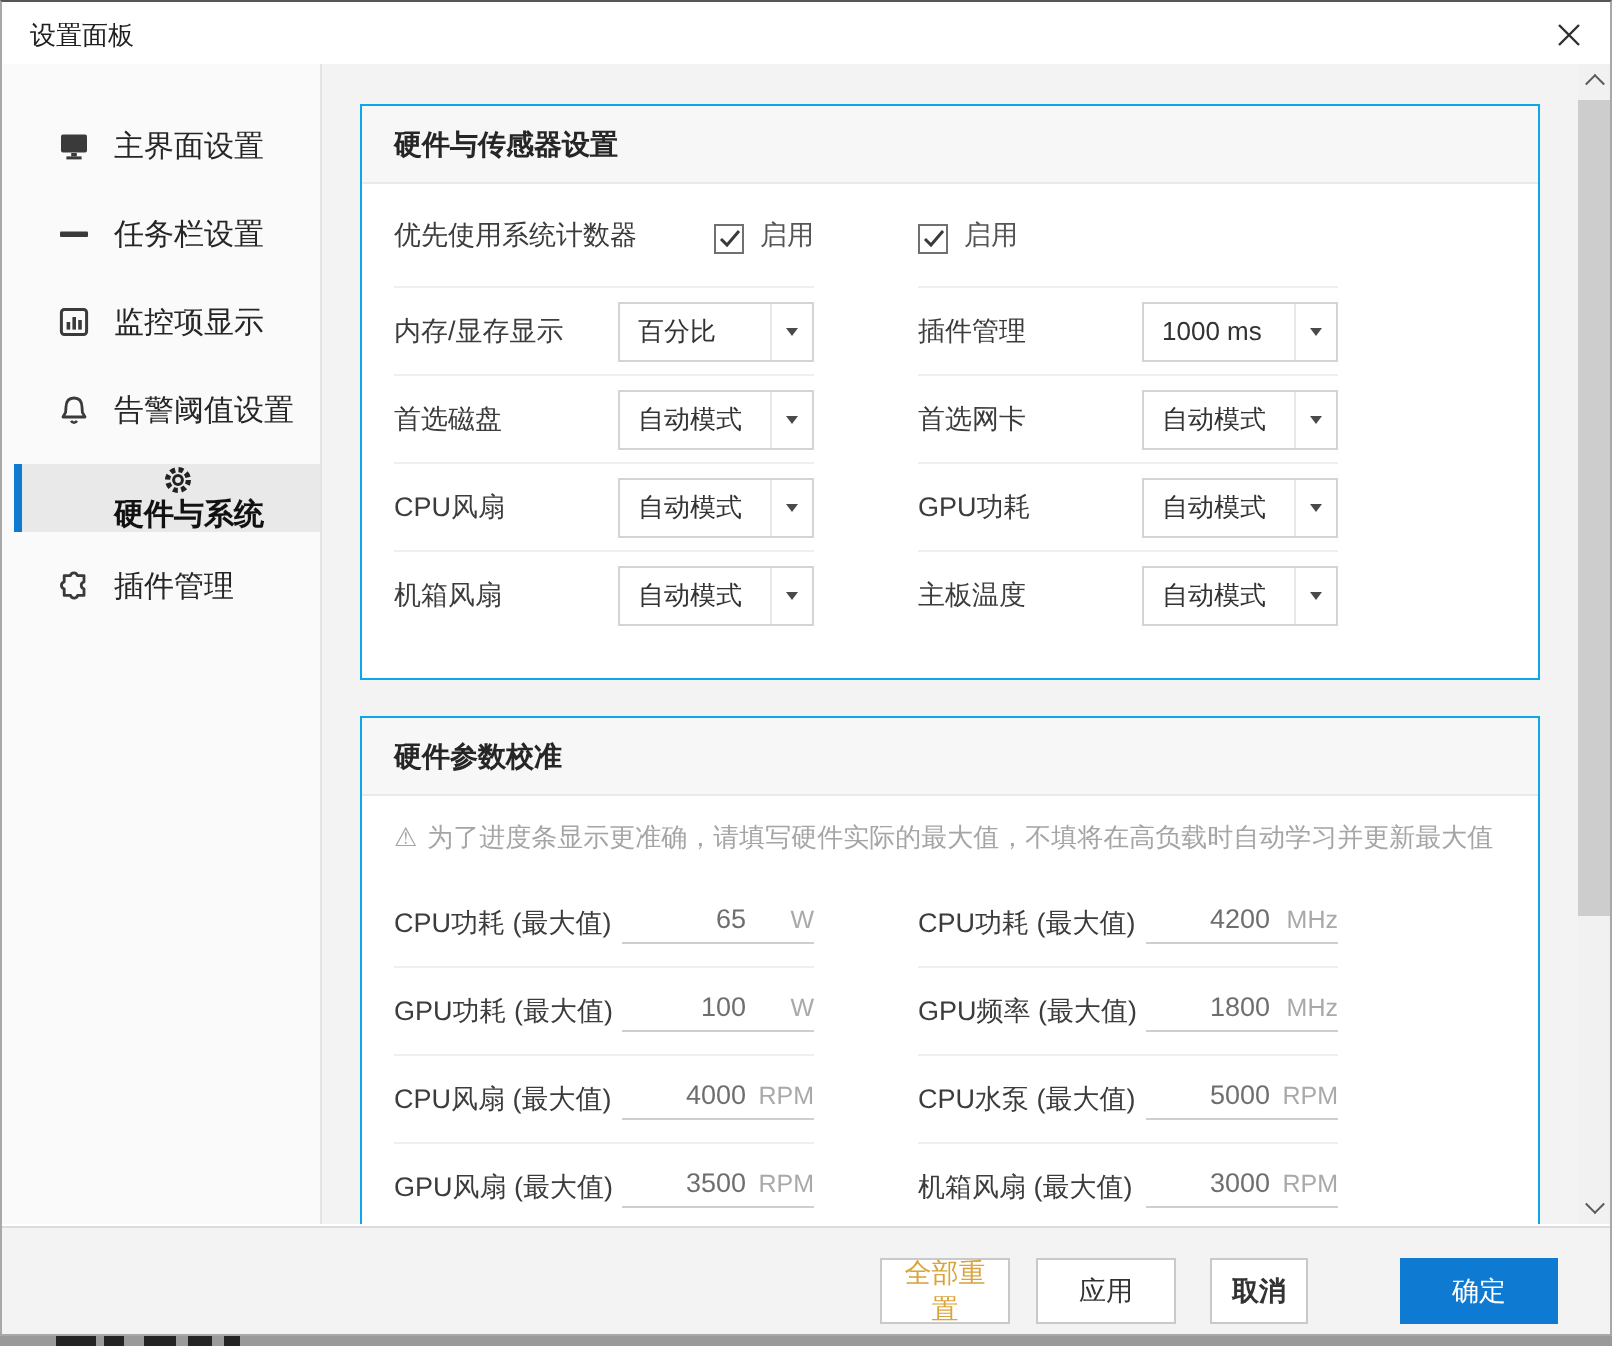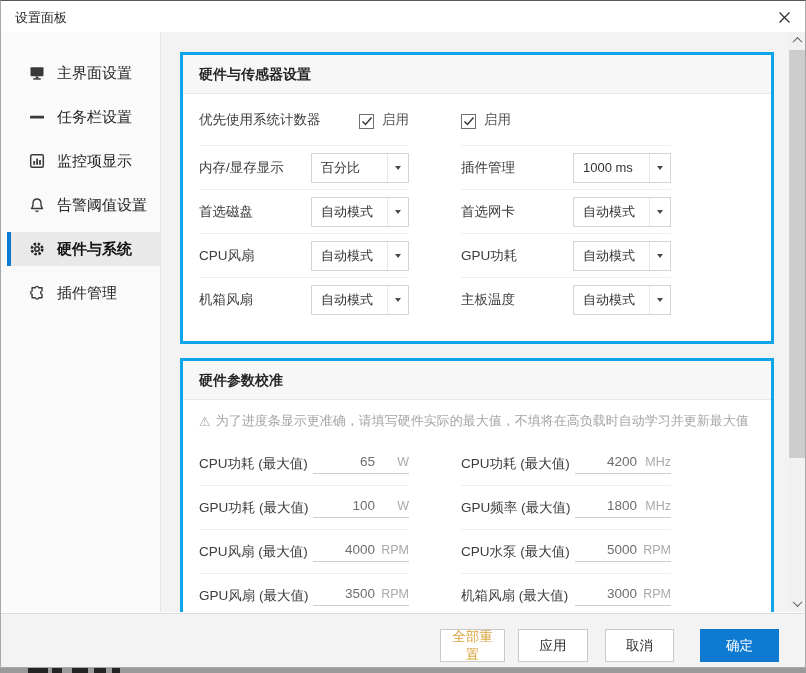--- a/index.html
+++ b/index.html
@@ -11,26 +11,26 @@
   .title{position:absolute;left:14px;top:8px;font-size:13px;color:#1f1f1f;}
   .close-btn{position:absolute;right:13px;top:8px;width:16px;height:16px;display:flex;
     align-items:center;justify-content:center;cursor:pointer;}
   
   .sidebar{position:absolute;left:1px;top:32px;width:159px;height:580px;background:#fafafa;
     border-right:1px solid #e4e4e4;}
   .side-item{position:absolute;left:6px;width:153px;height:34px;display:flex;align-items:center;
     padding-left:22px;box-sizing:border-box;cursor:pointer;}
   .side-item .icn{width:16px;height:16px;margin-right:12px;flex:0 0 16px;}
   .side-item .s-lbl{font-size:15px;color:#262626;white-space:nowrap;}
-  .side-item.sel{background:#e9e9e9;}
+  .side-item.sel{background:#e9e9e9;flex-direction:column;}
   .side-item.sel .s-lbl{font-weight:bold;color:#111;}
   .side-item.sel::before{content:"";position:absolute;left:0;top:0;bottom:0;width:4px;background:#0f7ad1;}
   
   .pane{position:absolute;left:161px;top:32px;width:628px;height:580px;background:#f3f3f3;overflow:hidden;}
-  .box{position:absolute;left:19px;width:588px;background:#fff;border:3px solid #0ea5e9;box-sizing:content-box;}
+  .box{position:absolute;left:19px;width:588px;background:#fff;border:1px solid #0ea5e9;box-sizing:content-box;}
   .box1{top:20px;height:286px;}
   .box2{top:326px;height:300px;}
   .box-h{height:38px;line-height:38px;background:#f7f7f7;border-bottom:1px solid #e9e9e9;
     padding:0 16px;font-size:14px;font-weight:bold;color:#262626;}
   .box-body{margin:0 100px 0 16px;}
   .row{display:flex;gap:52px;height:44px;}
   .row.chk-row{height:52px;}
   .cell{flex:1;display:flex;align-items:center;border-bottom:1px solid #efefef;min-width:0;}
   .row.last .cell{border-bottom:none;}
   .lbl{flex:1;font-size:13.5px;color:#3c3c3c;white-space:nowrap;}
@@ -64,21 +64,21 @@
   .sb-down .chev{transform:rotate(225deg) translate(1px,1px);}
   .sb-thumb{position:absolute;left:0;top:18px;width:16px;height:408px;background:#cdcdcd;cursor:pointer;}
   
   .footer{position:absolute;left:1px;right:1px;top:613px;height:54px;background:#f3f3f3;
     border-top:1px solid #dcdcdc;}
   .btn{position:absolute;top:15px;height:33px;background:#fff;border:1px solid #c9c9c9;
     font-size:13.5px;color:#333;display:flex;align-items:center;justify-content:center;
     cursor:pointer;box-sizing:border-box;font-family:inherit;}
   .btn-reset{left:439px;width:65px;color:#d9a43c;}
   .btn-apply{left:517px;width:70px;}
-  .btn-cancel{left:604px;width:69px;}
+  .btn-cancel{left:604px;width:49px;font-weight:bold;}
   .btn-ok{left:699px;width:79px;background:#0f7ad1;border-color:#0f7ad1;color:#fff;}
   
   .bottom-strip{position:absolute;left:0;right:0;top:668px;height:5px;background:#9a9a9a;}
   .frag{position:absolute;top:0;height:5px;background:#242424;}
 </style>
 </head>
 <body>
 
 <div class="titlebar">
   <span class="title">设置面板</span>

